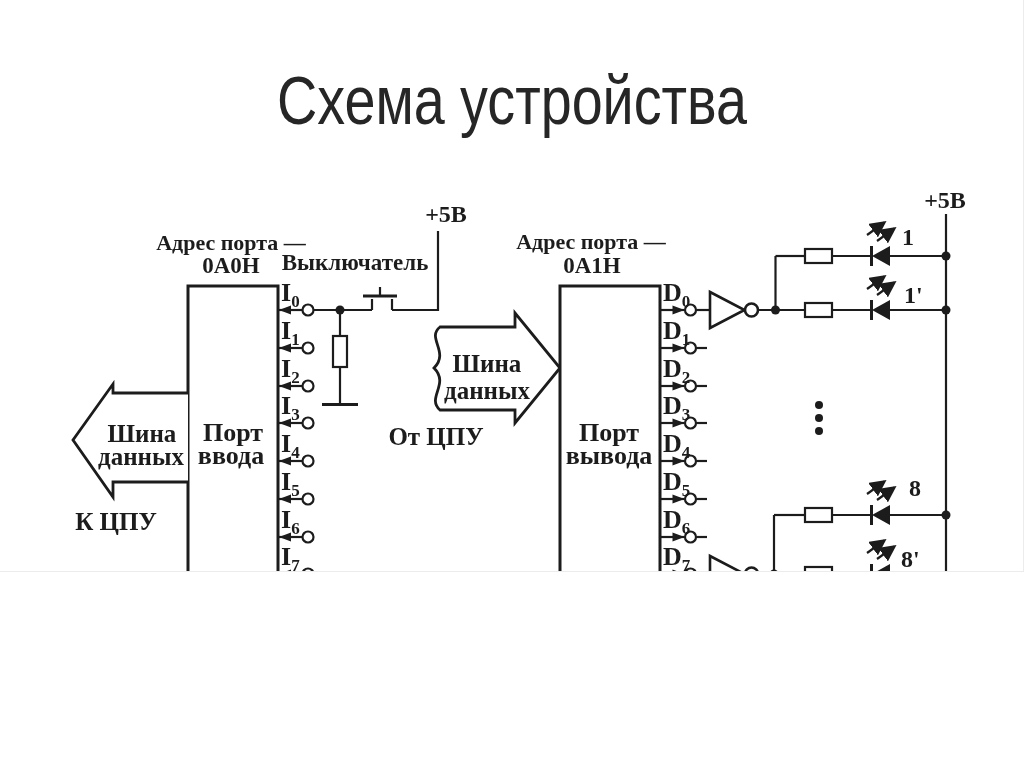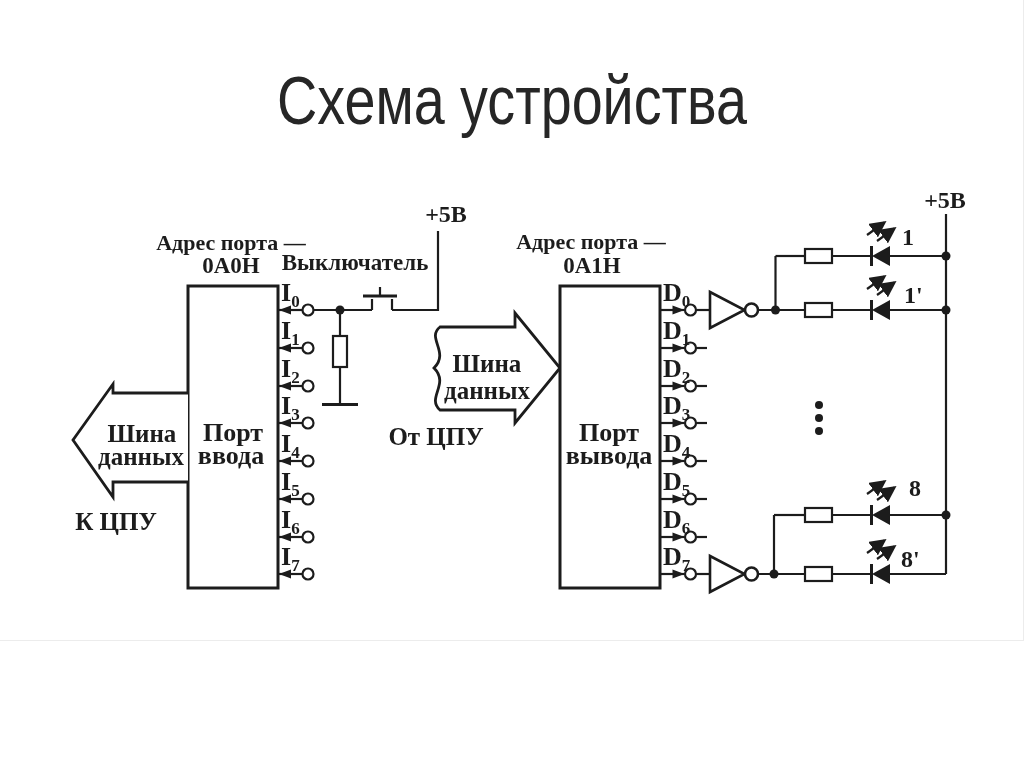--- a/index.html
+++ b/index.html
@@ -1,16 +1,16 @@
 <!DOCTYPE html>
 <html lang="ru"><head>
 <meta charset="utf-8">
 <style>
   html,body{margin:0;padding:0;background:#ffffff;}
-  .page{position:relative;width:1024px;height:641px;background:#ffffff;overflow:hidden;
+  .page{position:relative;width:1024px;height:572px;background:#ffffff;overflow:hidden;
         border-right:1px solid #ececec;border-bottom:1px solid #ececec;box-sizing:border-box;}
   svg{display:block;}
   .t-title{font-family:"Liberation Sans",sans-serif;font-size:68px;fill:#262626;}
   .t{font-family:"Liberation Serif",serif;font-weight:bold;fill:#1c1c1c;}
   .fs22{font-size:22px}.fs23{font-size:23px}.fs24{font-size:24px}.fs25{font-size:25px}.fs26{font-size:26px}
   .sub{font-size:17px}
   .wire{stroke:#1c1c1c;stroke-width:2.2;fill:none;}
   .wire3{stroke:#1c1c1c;stroke-width:3;fill:none;}
   .boxr{fill:#ffffff;stroke:#1c1c1c;stroke-width:3;}
   .comp{fill:#ffffff;stroke:#1c1c1c;stroke-width:2.2;}

